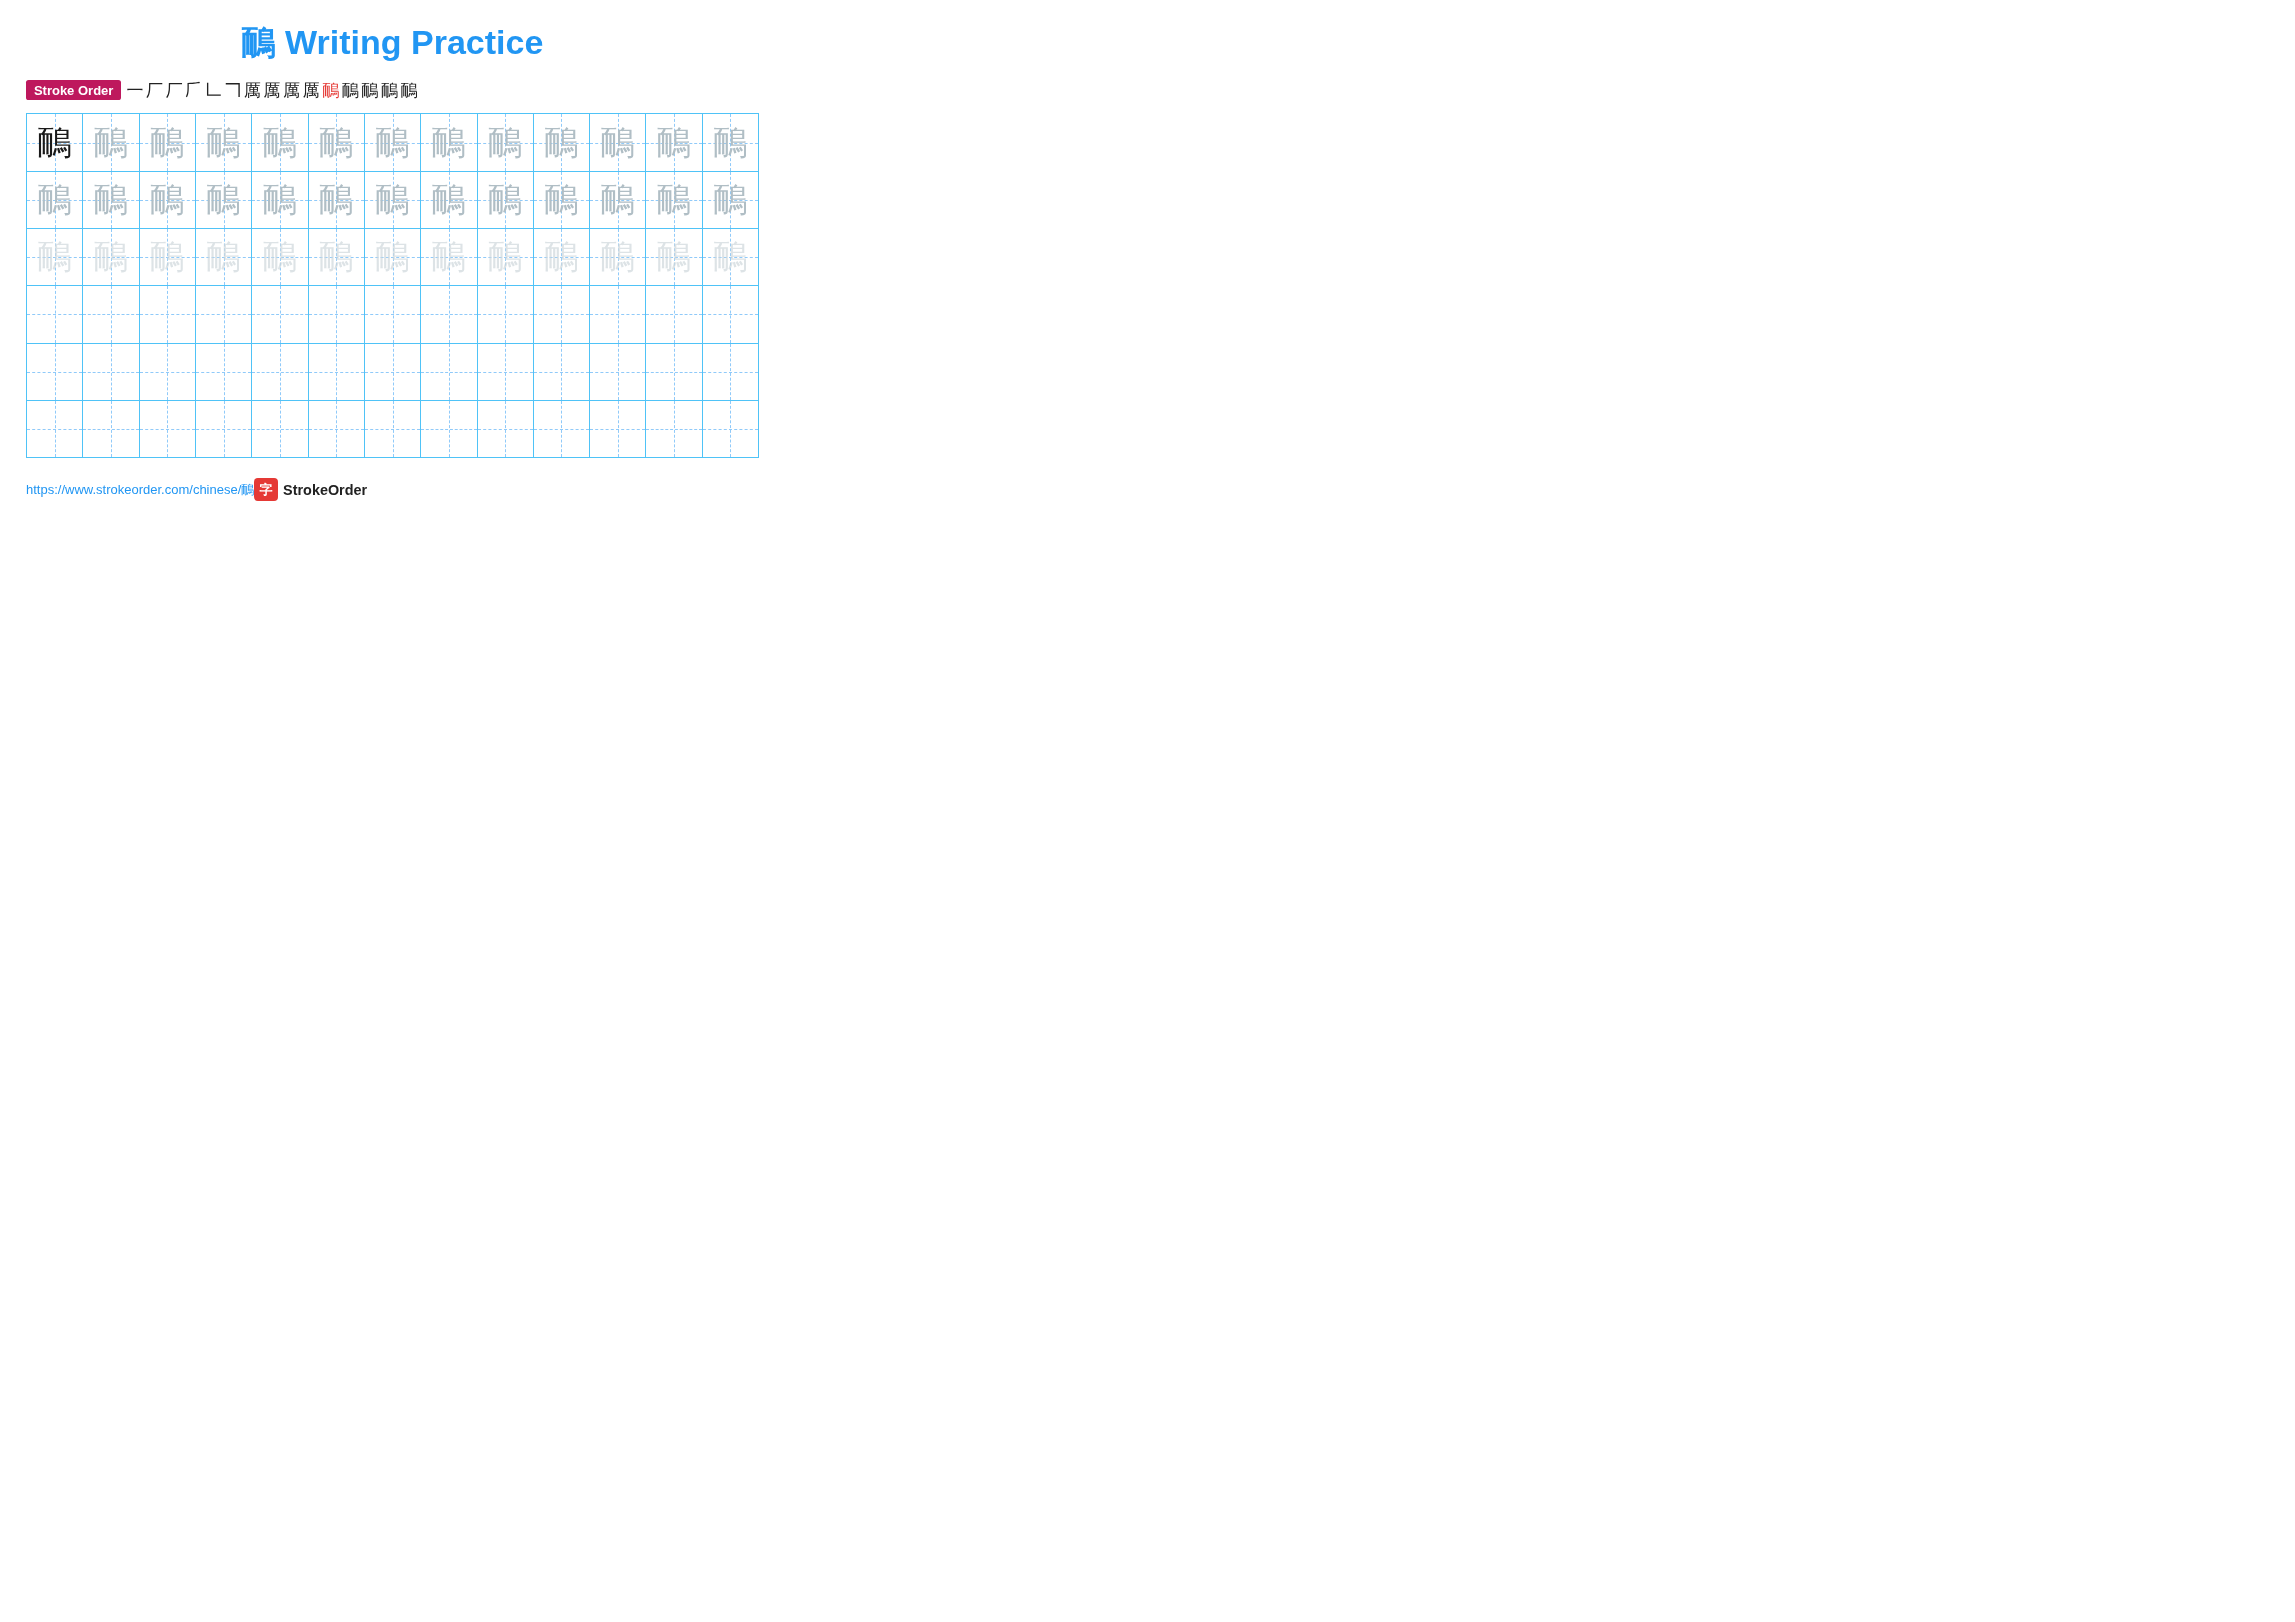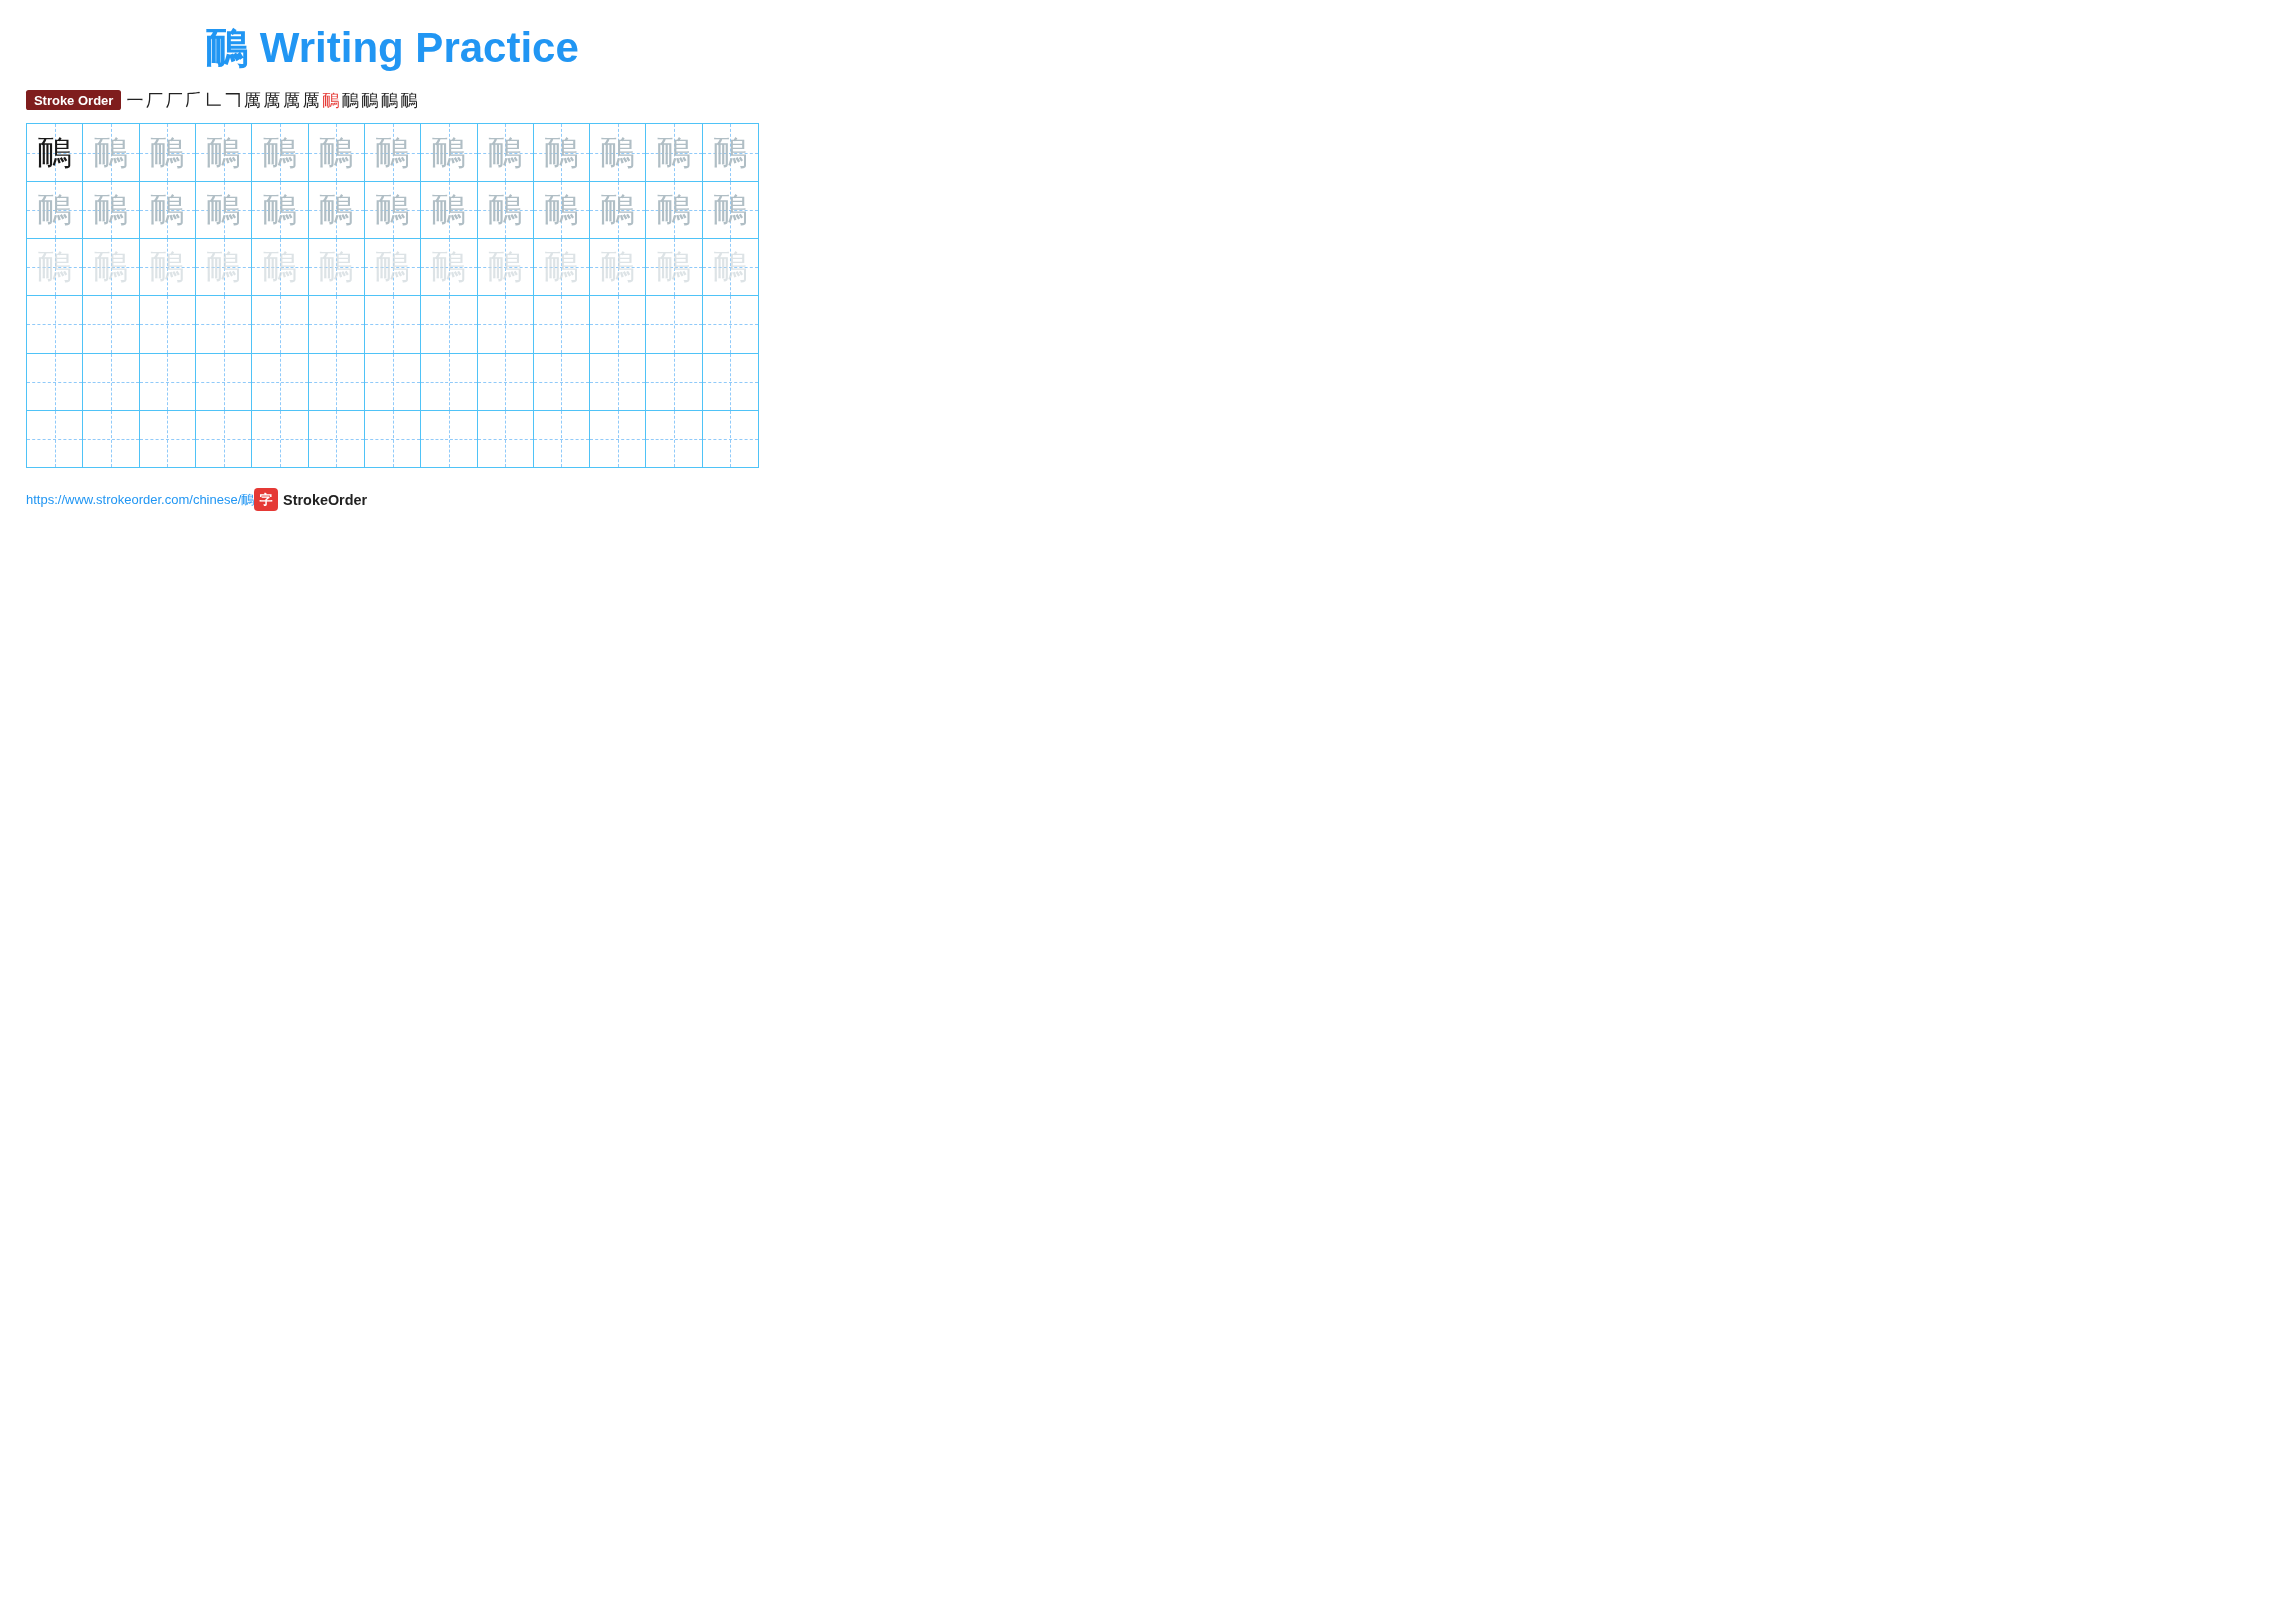--- a/index.html
+++ b/index.html
@@ -6,37 +6,37 @@
     body {
       background: #ffffff;
       font-family: serif;
       width: 785px;
       min-height: 556px;
       padding: 19.6px 26px;
     }
 
     .page-title {
       text-align: center;
-      font-size: 42px;
+      font-size: 34px;
       font-weight: bold;
       color: #2196F3;
       margin-bottom: 13px;
       font-family: sans-serif;
     }
 
     .stroke-order-row {
       display: flex;
       align-items: center;
       margin-bottom: 11.8px;
       gap: 5.2px;
       flex-wrap: wrap;
     }
 
     .stroke-order-badge {
-      background: #7f1d1d;
+      background: #be185d;
       color: white;
       font-size: 13px;
       font-weight: bold;
       padding: 2.6px 7.9px;
       border-radius: 2.6px;
       font-family: sans-serif;
       white-space: nowrap;
     }
 
     .stroke-chars {

